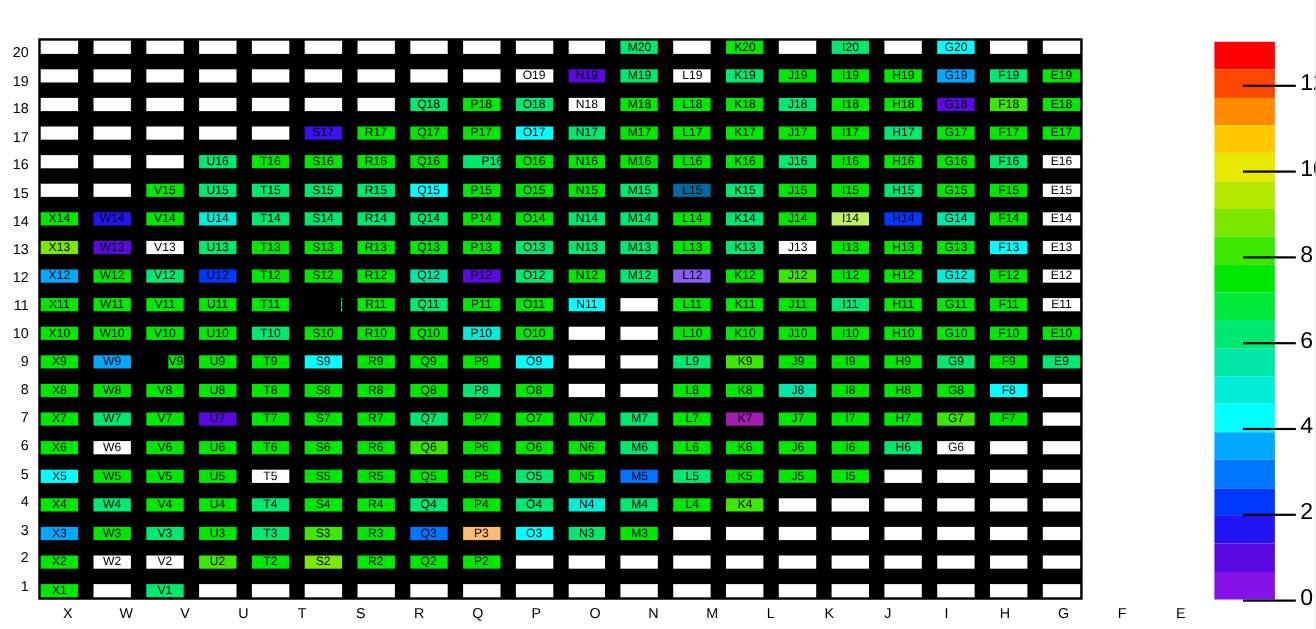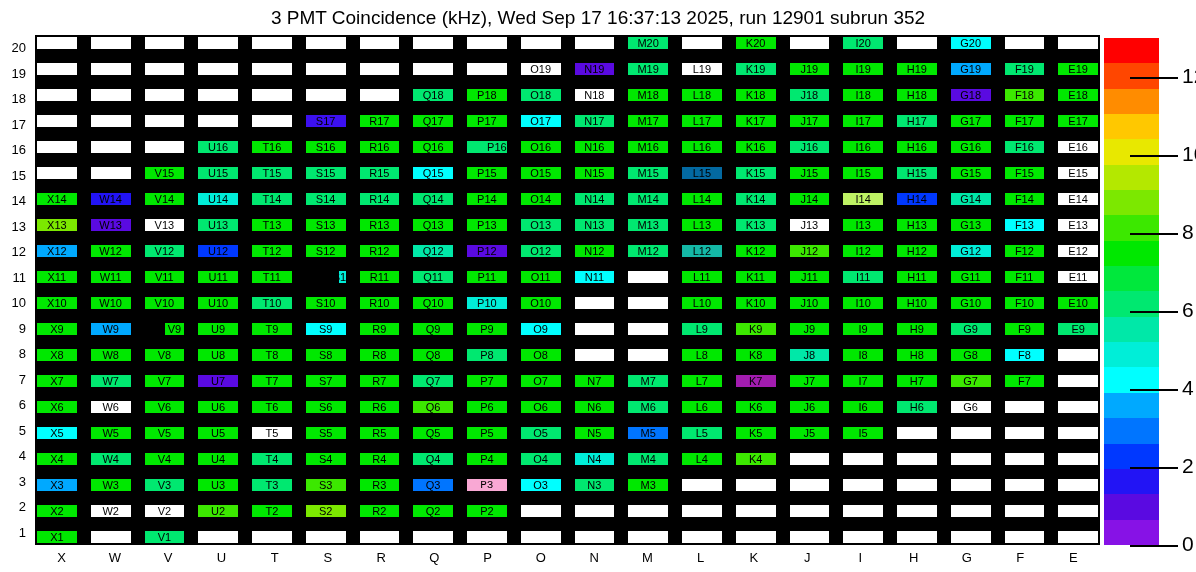--- a/index.html
+++ b/index.html
@@ -5,21 +5,21 @@
   html,body { margin:0; padding:0; background:#ffffff; }
   #page {
     position:relative; width:1196px; height:572px; background:#ffffff;
     font-family:"Liberation Sans", sans-serif; color:#000; overflow:hidden;
   }
   #chart-title {
     position:absolute; top:7px; left:0; width:1196px; text-align:center;
     font-size:19px; font-weight:normal; letter-spacing:0px; white-space:nowrap;
   }
   #grid {
-    position:absolute; left:35px; top:35px; width:1065px; height:510px;
+    position:absolute; left:35px; top:35px; width:949px; height:510px;
     background:#000; border:2px solid #000; box-sizing:border-box;
     display:grid; grid-template-columns:repeat(20,1fr); grid-template-rows:repeat(20,1fr);
     gap:14px;
   }
   .cell {
     background:#fff; display:flex; align-items:center; justify-content:center;
     font-size:11px; line-height:1; overflow:hidden;
   }
   #row-labels {
     position:absolute; left:4px; top:35px; width:26px; height:510px;
@@ -47,21 +47,20 @@
   }
   .cbar-tick-label {
     position:absolute; left:1182px; transform:translateY(-54%);
     font-size:21px;
   }
 </style>
 </head>
 <body>
 
 <div id="page">
-  <div id="chart-title">3 PMT Coincidence (kHz), Wed Sep 17 16:37:13 2025, run 12901 subrun 352</div>
   <div id="row-labels">
       <div class="row-label">20</div>
       <div class="row-label">19</div>
       <div class="row-label">18</div>
       <div class="row-label">17</div>
       <div class="row-label">16</div>
       <div class="row-label">15</div>
       <div class="row-label">14</div>
       <div class="row-label">13</div>
       <div class="row-label">12</div>
@@ -243,21 +242,21 @@
       <div class="cell" style="background: rgb(0, 232, 112);">V12</div>
       <div class="cell" style="background: rgb(0, 56, 255);">U12</div>
       <div class="cell" style="background: rgb(0, 232, 0);">T12</div>
       <div class="cell" style="background: rgb(0, 232, 0);">S12</div>
       <div class="cell" style="background: rgb(0, 232, 0);">R12</div>
       <div class="cell" style="background: rgb(0, 232, 168);">Q12</div>
       <div class="cell" style="background: rgb(90, 10, 225);">P12</div>
       <div class="cell" style="background: rgb(0, 232, 112);">O12</div>
       <div class="cell" style="background: rgb(0, 232, 0);">N12</div>
       <div class="cell" style="background: rgb(0, 232, 112);">M12</div>
-      <div class="cell" style="background: #14b8a6;">L12</div>
+      <div class="cell" style="background: #8b5cf6;">L12</div>
       <div class="cell" style="background: rgb(0, 232, 0);">K12</div>
       <div class="cell" style="background: rgb(60, 232, 0);">J12</div>
       <div class="cell" style="background: rgb(0, 232, 0);">I12</div>
       <div class="cell" style="background: rgb(0, 232, 0);">H12</div>
       <div class="cell" style="background: rgb(0, 238, 216);">G12</div>
       <div class="cell" style="background: rgb(0, 232, 0);">F12</div>
       <div class="cell" style="background: rgb(255, 255, 255);">E12</div>
       <div class="cell" style="background: rgb(0, 232, 0);">X11</div>
       <div class="cell" style="background: rgb(0, 232, 0);">W11</div>
       <div class="cell" style="background: rgb(0, 232, 0);">V11</div>
@@ -419,21 +418,21 @@
       <div class="cell"></div>
       <div class="cell"></div>
       <div class="cell" style="background: rgb(0, 169, 255);">X3</div>
       <div class="cell" style="background: rgb(0, 232, 0);">W3</div>
       <div class="cell" style="background: rgb(0, 232, 112);">V3</div>
       <div class="cell" style="background: rgb(0, 232, 0);">U3</div>
       <div class="cell" style="background: rgb(0, 232, 112);">T3</div>
       <div class="cell" style="background: rgb(60, 232, 0);">S3</div>
       <div class="cell" style="background: rgb(0, 232, 0);">R3</div>
       <div class="cell" style="background: rgb(0, 117, 255);">Q3</div>
-      <div class="cell" style="background: #f9a8d4; font-family: Liberation Mono, monospace;">P3</div>
+      <div class="cell" style="background: #fdba74;">P3</div>
       <div class="cell" style="background: rgb(0, 255, 255);">O3</div>
       <div class="cell" style="background: rgb(0, 232, 112);">N3</div>
       <div class="cell" style="background: rgb(0, 232, 0);">M3</div>
       <div class="cell"></div>
       <div class="cell"></div>
       <div class="cell"></div>
       <div class="cell"></div>
       <div class="cell"></div>
       <div class="cell"></div>
       <div class="cell"></div>

